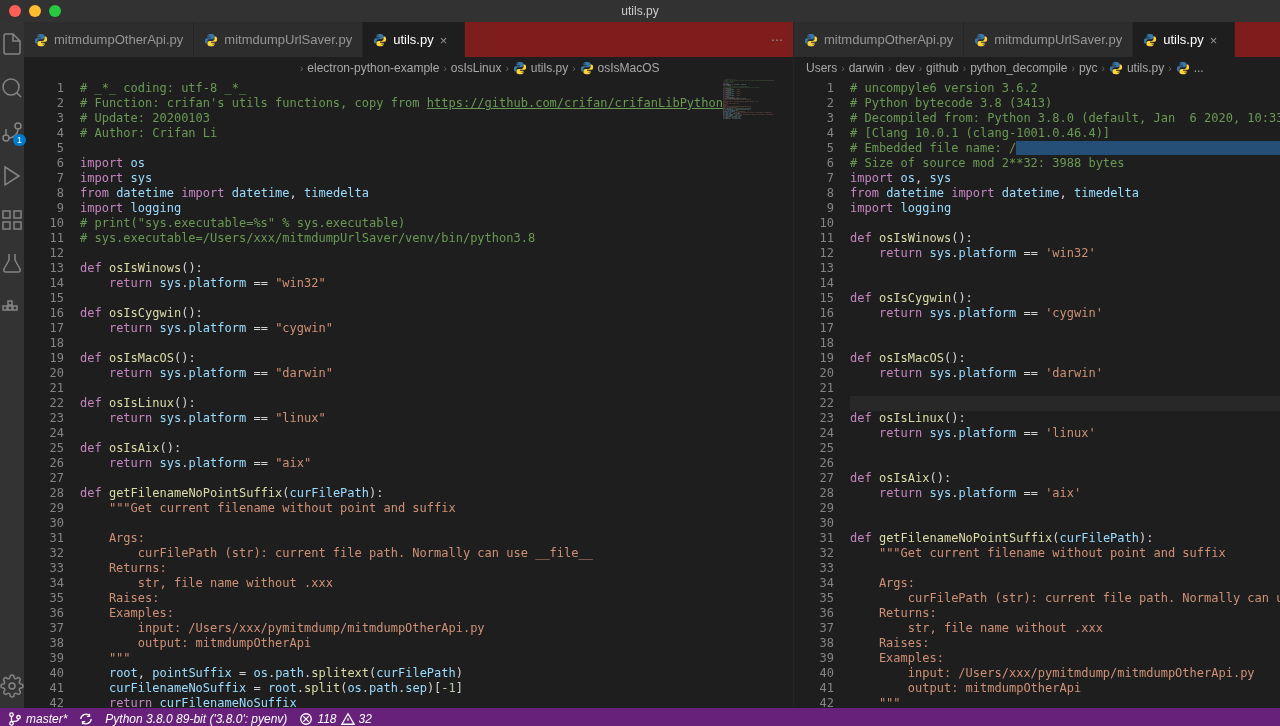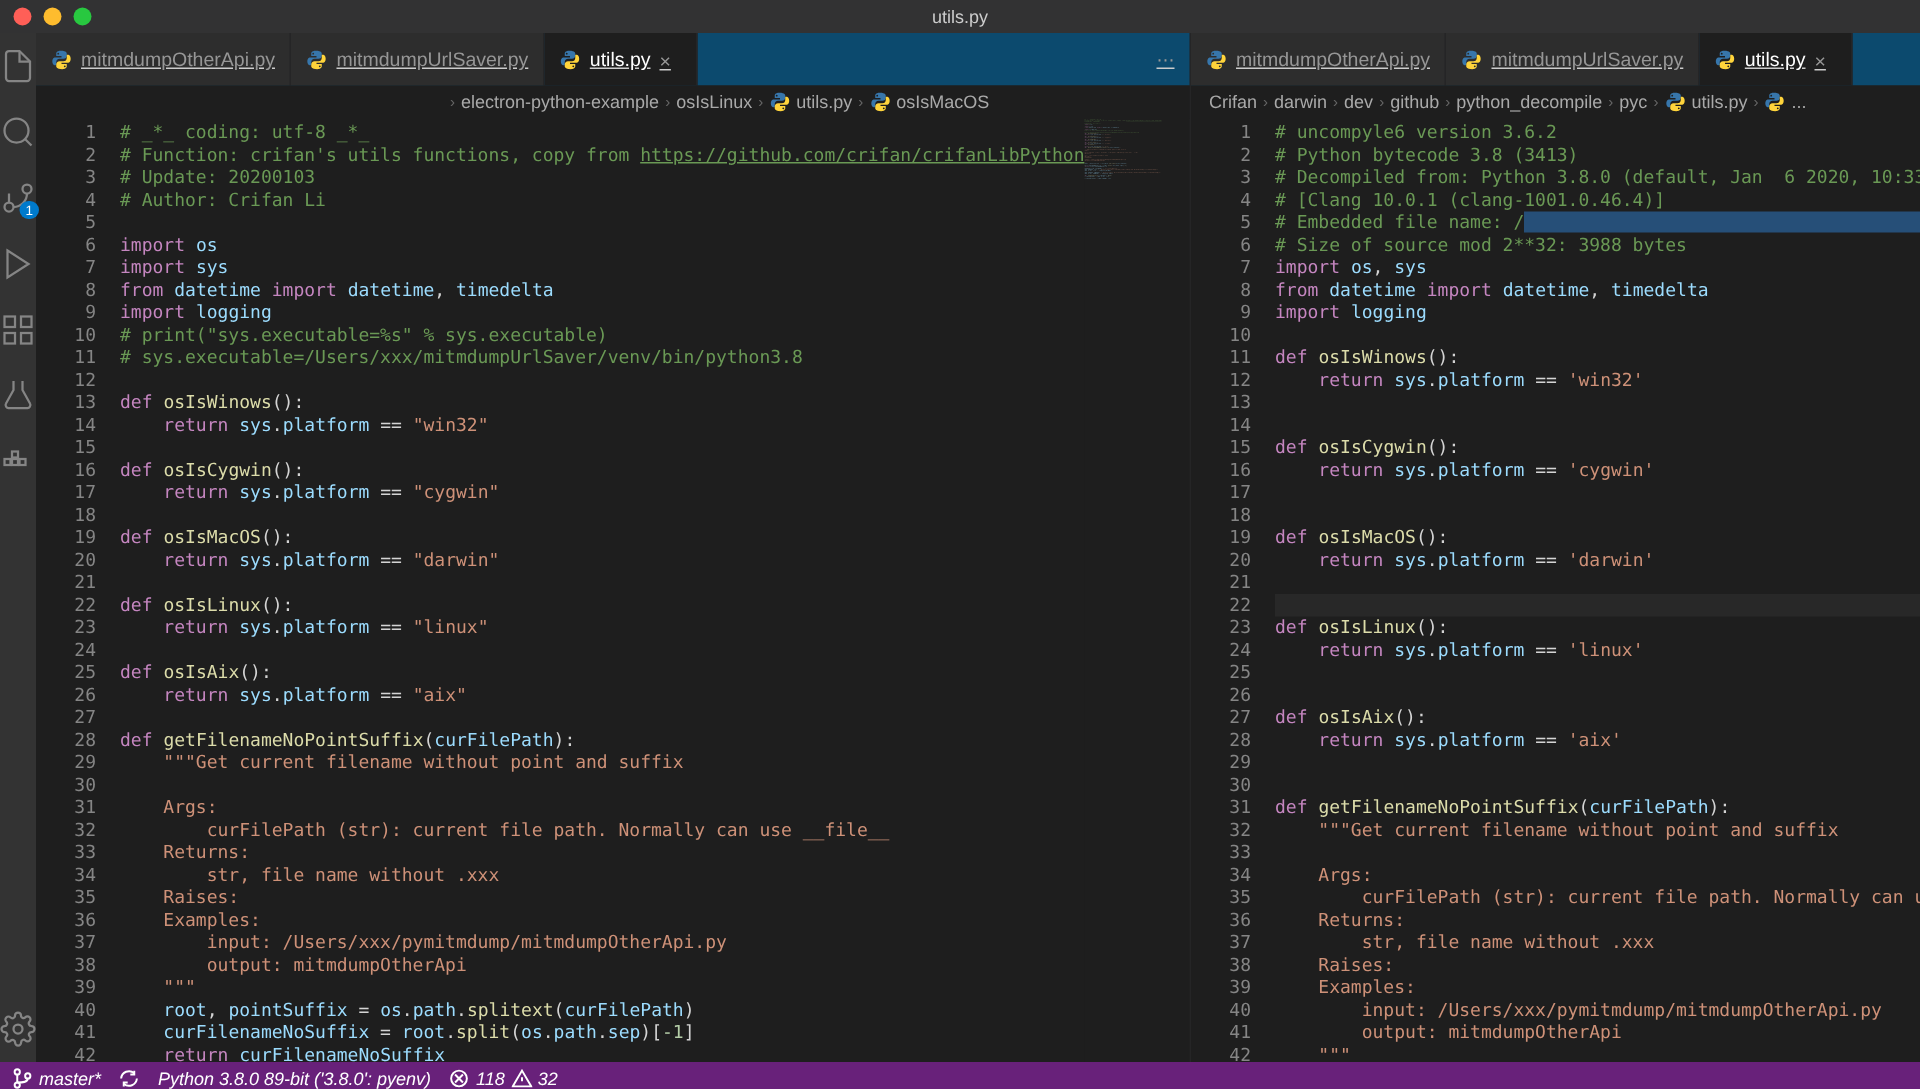--- a/index.html
+++ b/index.html
@@ -10,21 +10,21 @@
 .tl-close{background:#ff5f57;} .tl-min{background:#febc2e;} .tl-max{background:#28c840;}
 .title-text { position:absolute; left:50%; transform:translateX(-50%); color:#ccc; font-size:12px; }
 .main { display:flex; height:686px; }
 .activity-bar { width:48px; background:#333; display:flex; flex-direction:column; align-items:center; padding-top:10px; gap:20px; }
 .act-icon { width:24px; height:24px; color:#858585; display:flex; align-items:center; justify-content:center; position:relative; }
 .act-icon svg{width:24px;height:24px;}
 .badge { position:absolute; bottom:-2px; right:-2px; background:#007acc; color:#fff; border-radius:8px; font-size:9px; padding:0 4px; line-height:12px; }
 .act-bottom { margin-top:auto; margin-bottom:10px; }
 .editor-area { flex:1; display:flex; }
 .editor-group { flex:1; display:flex; flex-direction:column; border-right:1px solid #252526; position:relative; }
-.tabs { height:35px; background:#0c4a6e; display:flex; align-items:stretch;text-decoration:underline; }
+.tabs { height:35px; background:#7f1d1d; display:flex; align-items:stretch; }
 .tab { display:flex; align-items:center; padding:0 10px; gap:6px; font-size:13px; color:#969696; background:#2d2d2d; border-right:1px solid #252526; cursor:pointer; }
 .tab.active { background:#1e1e1e; color:#fff; }
 .tab-icon { width:14px; height:14px; display:inline-flex; }
 .tab-close { width:14px; height:14px; color:#969696; }
 .tab-actions { margin-left:auto; display:flex; align-items:center; gap:8px; padding-right:10px; color:#969696; }
 .breadcrumbs { height:22px; display:flex; align-items:center; padding:0 12px; font-size:12px; color:#a9a9a9; gap:4px; background:#1e1e1e; overflow:hidden; white-space:nowrap; }
 .bc-sep{color:#666; font-size:10px;}
 .bc-hl{background:#264f78; color:#fff; padding:0 2px;}
 .code-area { flex:1; display:flex; overflow:hidden; font-family:Menlo,Monaco,Consolas,monospace; font-size:12px; position:relative; }
 .gutter { width:56px; text-align:right; padding-right:16px; color:#858585; line-height:15px; padding-top:2px; user-select:none; }
@@ -300,21 +300,21 @@
               <svg width="14" height="14" viewBox="0 0 16 16">
                 <path class="py-icon-svg" d="M7.5 1C4 1 4 3 4 3v2h4v1H3S1 6 1 9s2 3 2 3h1V9.5C4 8 5 7 6.5 7h3C11 7 12 6 12 4.5V3s0-2-4.5-2zM5.5 2.5a.7.7 0 110 1.4.7.7 0 010-1.4z" fill="#4b8bbe"></path>
                 <path d="M8.5 15c3.5 0 3.5-2 3.5-2v-2H8v-1h5s2 0 2-3-2-3-2-3h-1v2.5c0 1.5-1 2.5-2.5 2.5h-3C5 9 4 10 4 11.5V13s0 2 4.5 2zm2-1.5a.7.7 0 110-1.4.7.7 0 010 1.4z" fill="#ffd43b"></path>
               </svg>
             </span>
             <span>utils.py</span>
             <span class="tab-close">×</span>
           </div>
       </div>
       <div class="breadcrumbs" id="bc-right">
-          <span>Crifan</span>
+          <span>Users</span>
           <span class="bc-sep">›</span>
           <span>darwin</span>
           <span class="bc-sep">›</span>
           <span>dev</span>
           <span class="bc-sep">›</span>
           <span>github</span>
           <span class="bc-sep">›</span>
           <span>python_decompile</span>
           <span class="bc-sep">›</span>
           <span>pyc</span>

